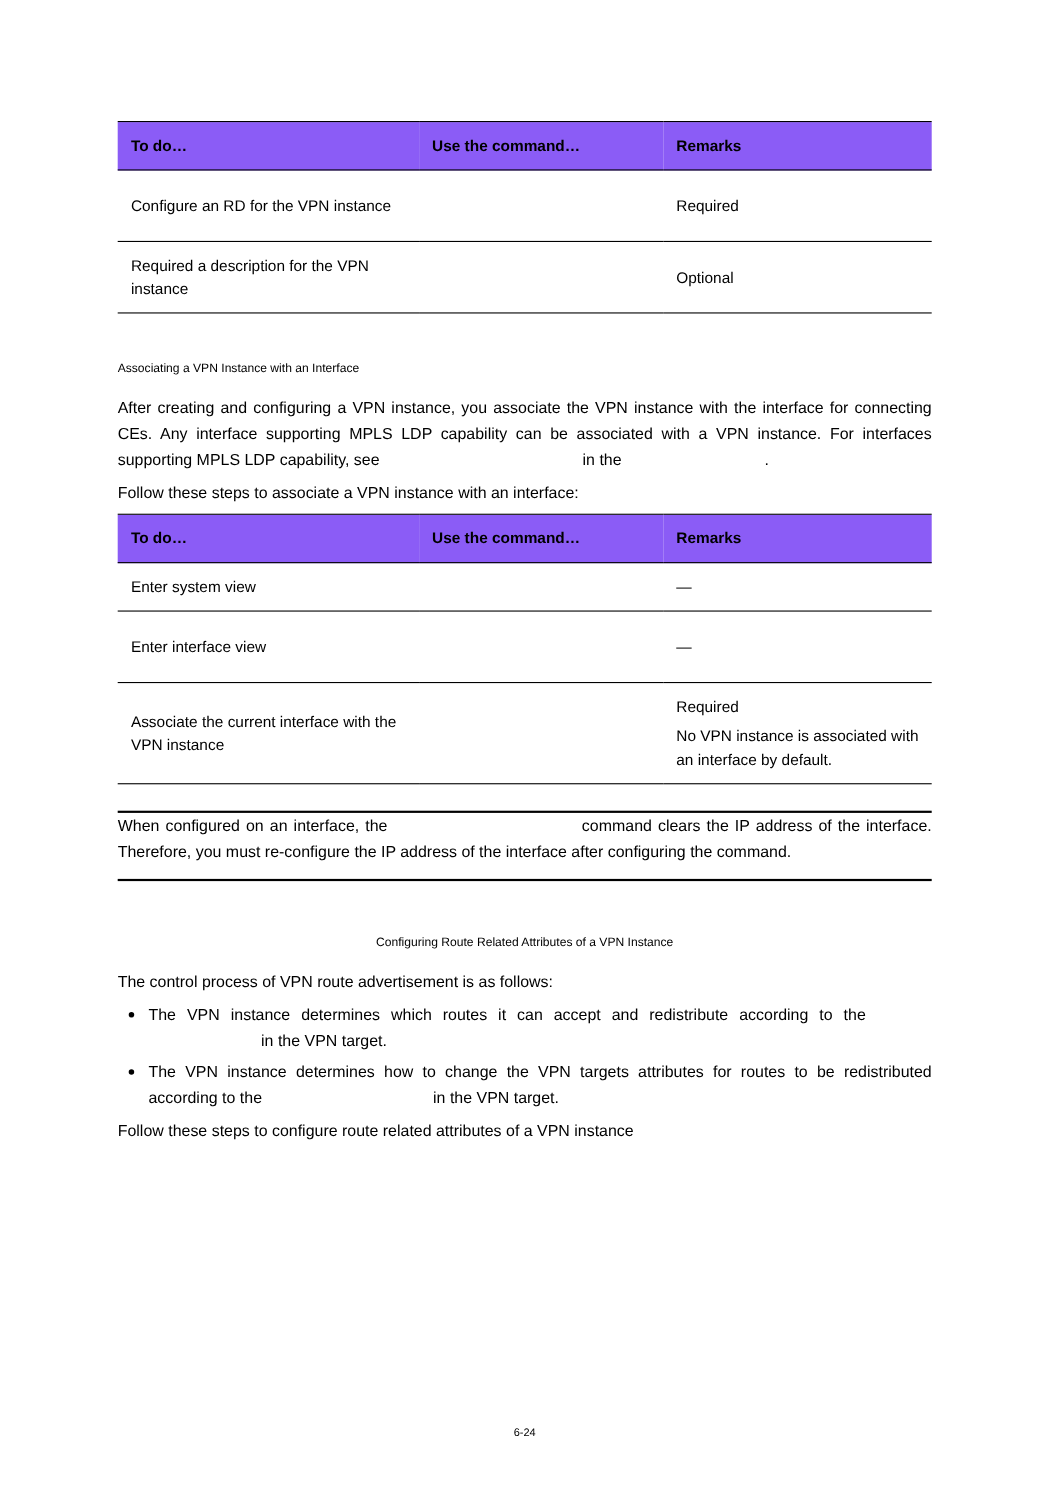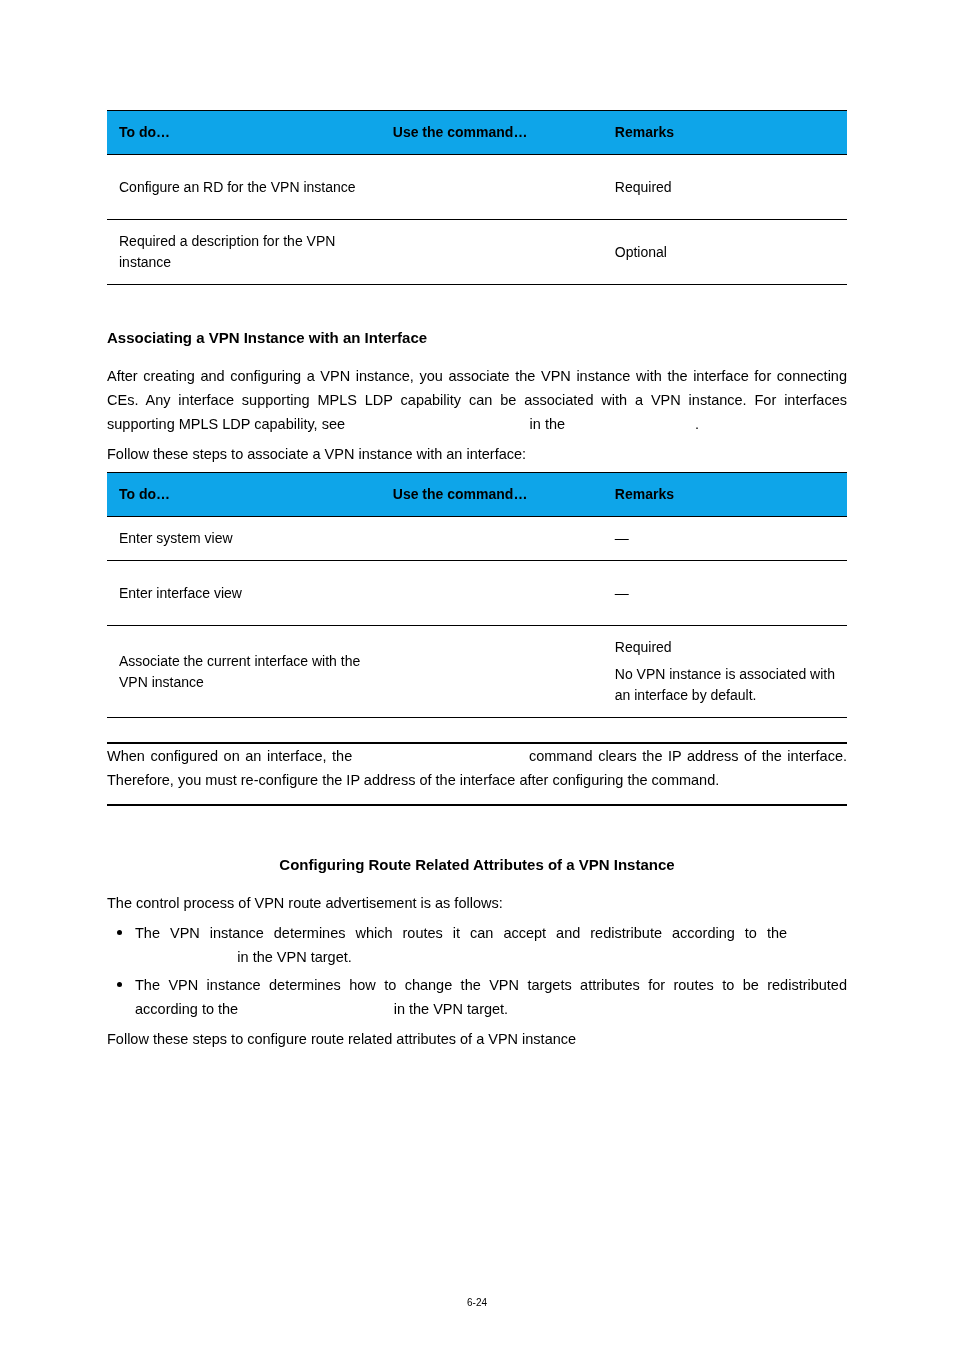--- a/index.html
+++ b/index.html
@@ -22,29 +22,29 @@
     line-height: 1.5;
   }
   table.data-table th, table.data-table td {
     border-top: 1px solid #000;
     border-bottom: 1px solid #000;
     padding: 11px 12px;
     text-align: left;
     vertical-align: middle;
   }
   table.data-table th {
-    background: #0ea5e9;
+    background: #8b5cf6;
     font-weight: bold;
   }
   .c1 { width: 37%; }
   .c2 { width: 30%; }
   .c3 { width: 33%; }
   .section-heading {
-    font-size: 15px;
-    font-weight: bold;
+    font-size: 11px;
+    font-weight: normal;
     margin: 44px 0 18px 0;
   }
   .para {
     font-size: 14.5px;
     line-height: 24px;
     text-align: justify;
     margin: 0 0 6px 0;
   }
   .note-block {
     margin-top: 24px;

